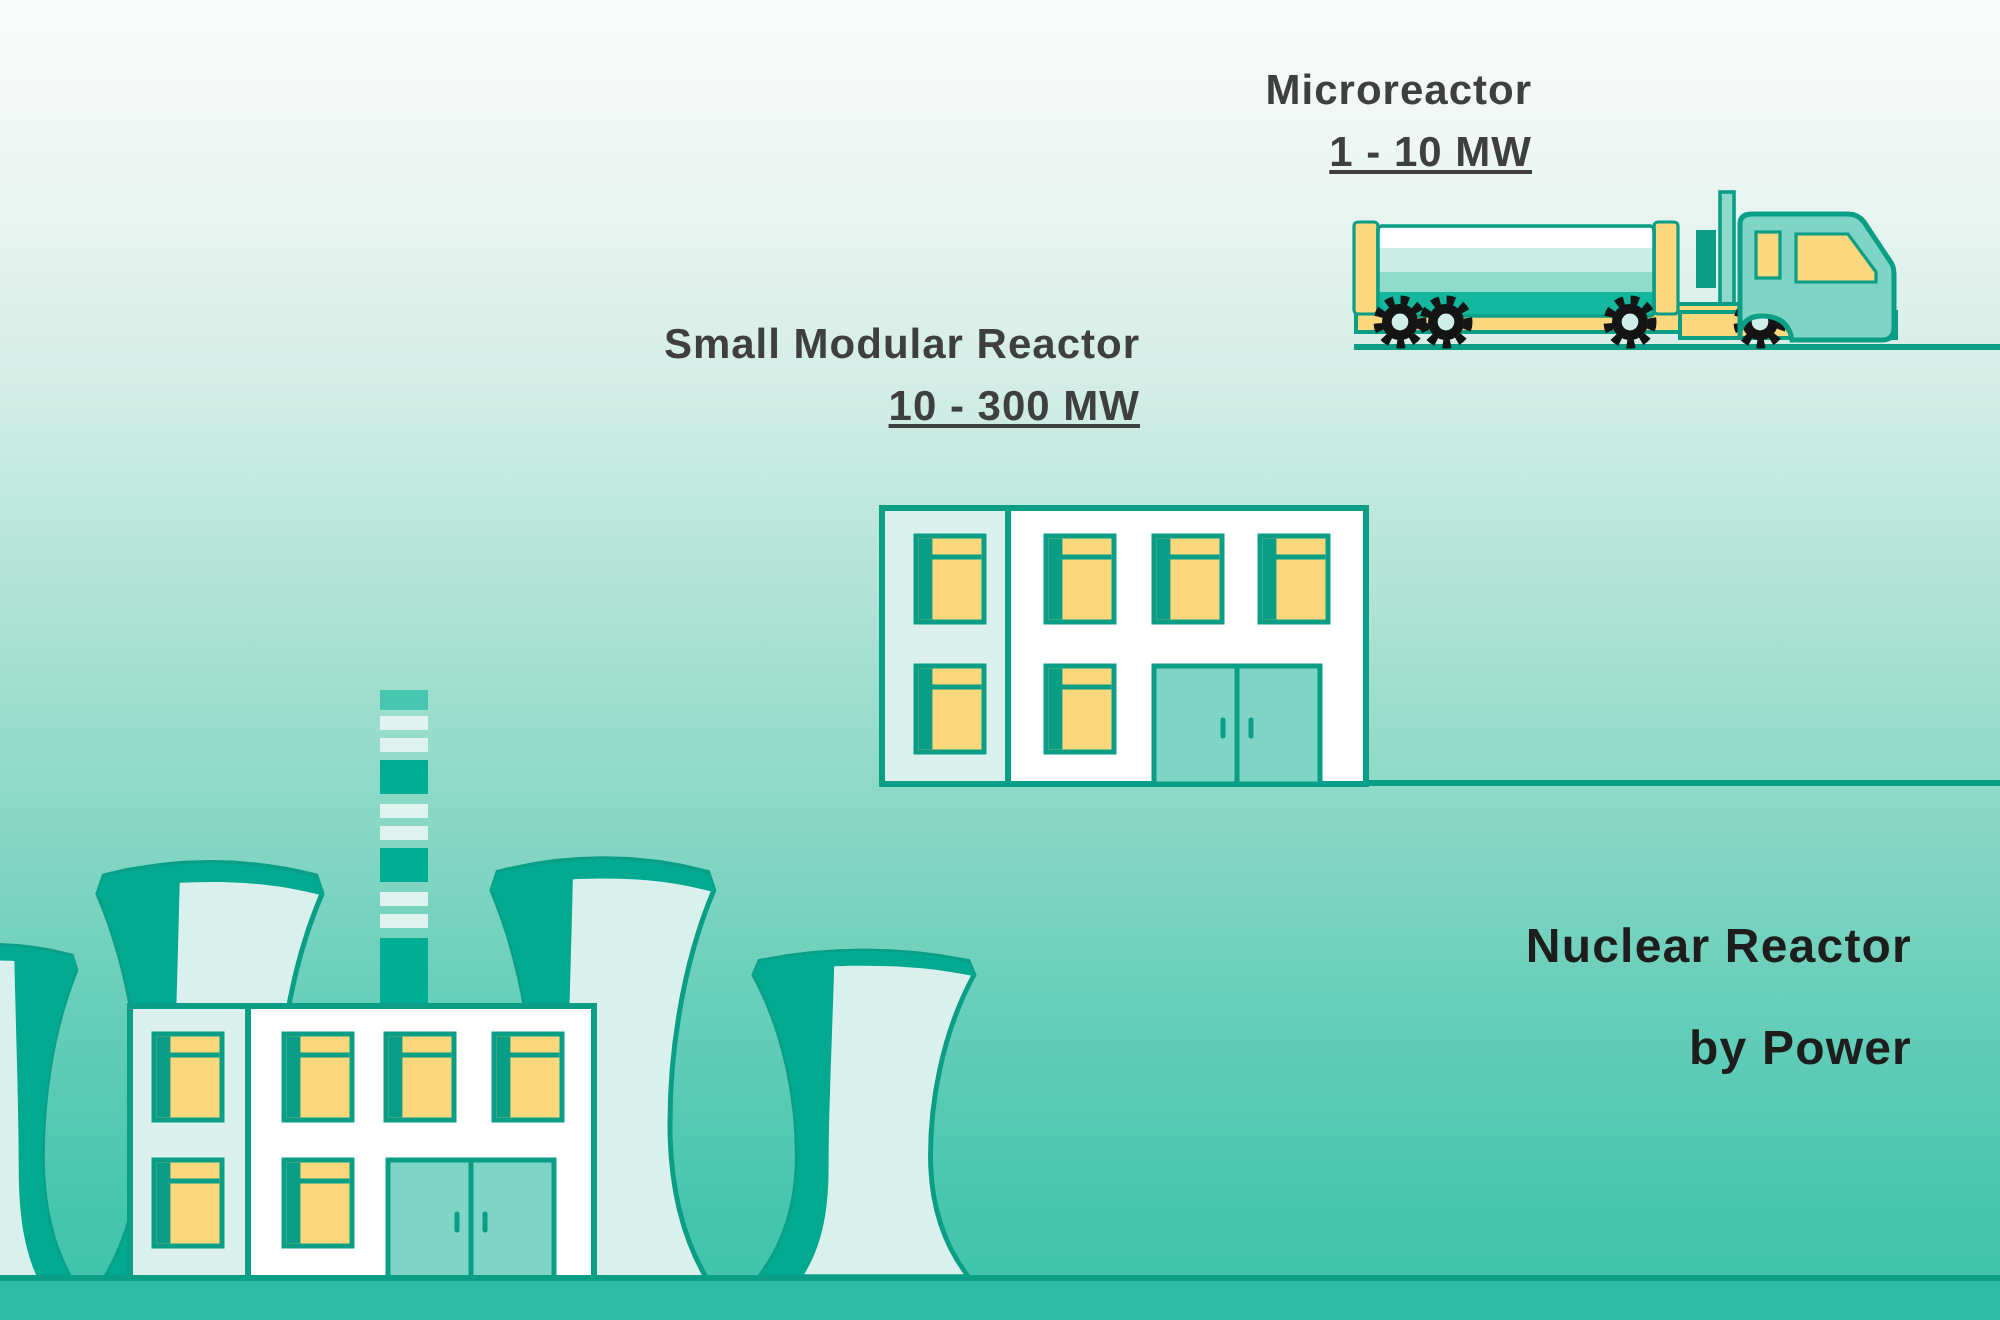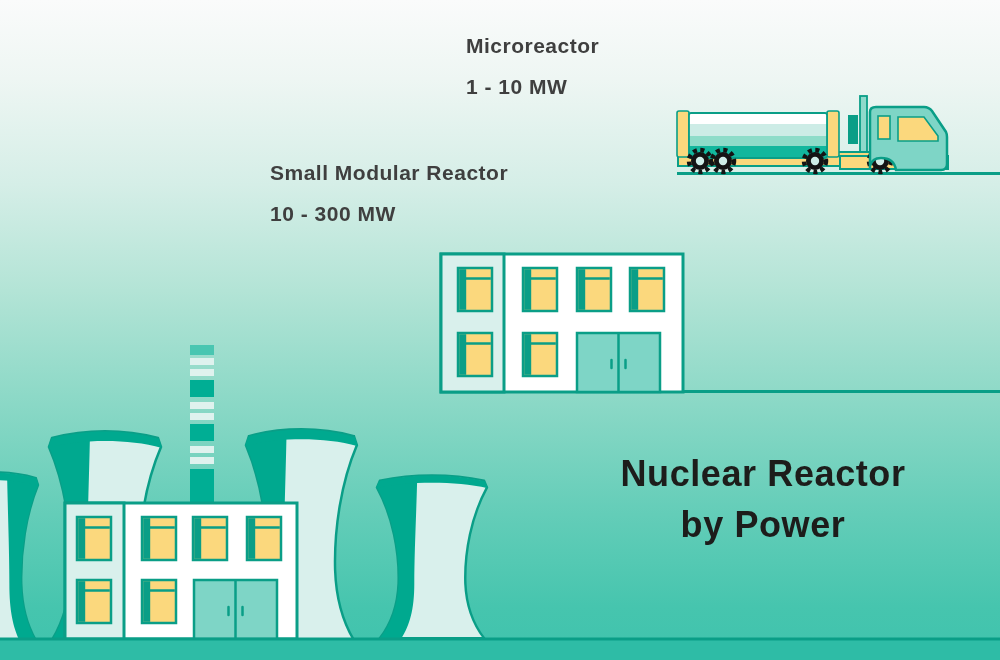--- a/index.html
+++ b/index.html
@@ -4,26 +4,26 @@
 <style>
   html,body{margin:0;padding:0;background:#e8e8e8;}
   .canvas{
     position:relative;width:1000px;height:660px;overflow:hidden;
     font-family:"Liberation Sans",sans-serif;
     background:linear-gradient(180deg,
       #fafbfb 0%, #eef6f3 12%, #d5eee7 28%, #b3e4d6 44%,
       #8dd9c7 60%, #63cdb8 78%, #46c5ae 92%, #3fc3ad 100%);
   }
   svg.art{position:absolute;left:0;top:0;}
-  .label{position:absolute;text-align:left;font-weight:bold;color:#3f3f3f;}
+  .label{position:absolute;text-align:right;font-weight:bold;color:#3f3f3f;}
   .label p{margin:0;font-size:21px;line-height:29px;letter-spacing:.5px;}
-  .label p.range{margin-top:12px;}
+  .label p.range{margin-top:2px;text-decoration:underline;}
   .title{
-    position:absolute;left:570px;top:448px;width:386px;text-align:center;
-    font-weight:bold;color:#1d1d1b;font-size:36px;line-height:51px;letter-spacing:.6px;
+    position:absolute;left:570px;top:448px;width:386px;text-align:right;
+    font-weight:bold;color:#1d1d1b;font-size:24px;line-height:51px;letter-spacing:.6px;
   }
 </style>
 </head>
 <body>
 
 <div class="canvas">
 
   <svg class="art" width="1000" height="660" viewBox="0 0 1000 660">
     <defs>
 

